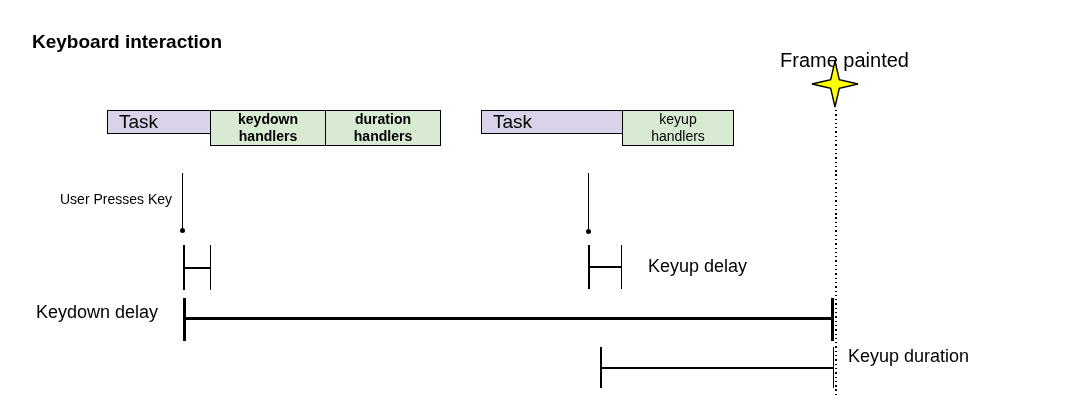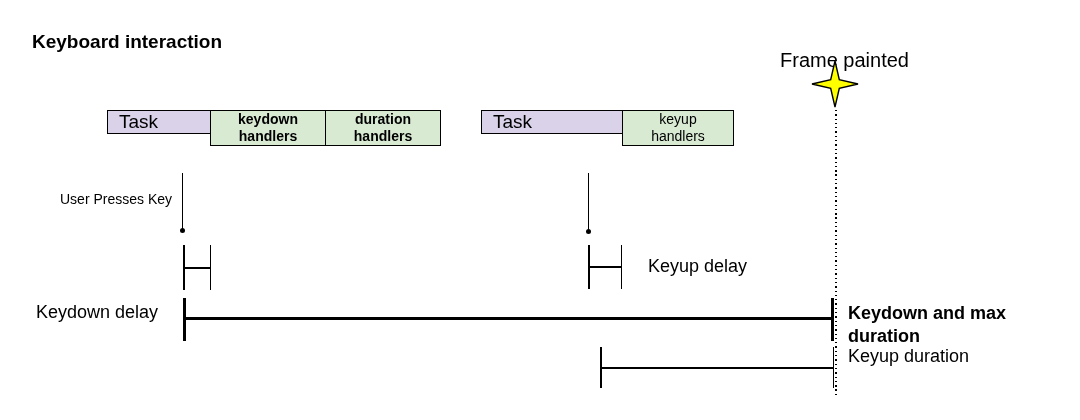--- a/index.html
+++ b/index.html
@@ -147,21 +147,20 @@
     <div class="tick"></div>
     <div class="tick right"></div>
     <div class="bridge"></div>
   </div>
 
   <div class="span-line keydown-duration-line">
     <div class="end"></div>
     <div class="end right"></div>
     <div class="rule"></div>
   </div>
-  <div class="abs lbl-keydown-duration">Keydown and max duration</div>
 
   <div class="span-line keyup-duration-line">
     <div class="end"></div>
     <div class="end right"></div>
     <div class="rule"></div>
   </div>
   <div class="abs lbl lbl-big lbl-keyup-duration">Keyup duration</div>
 
 </div>
 

